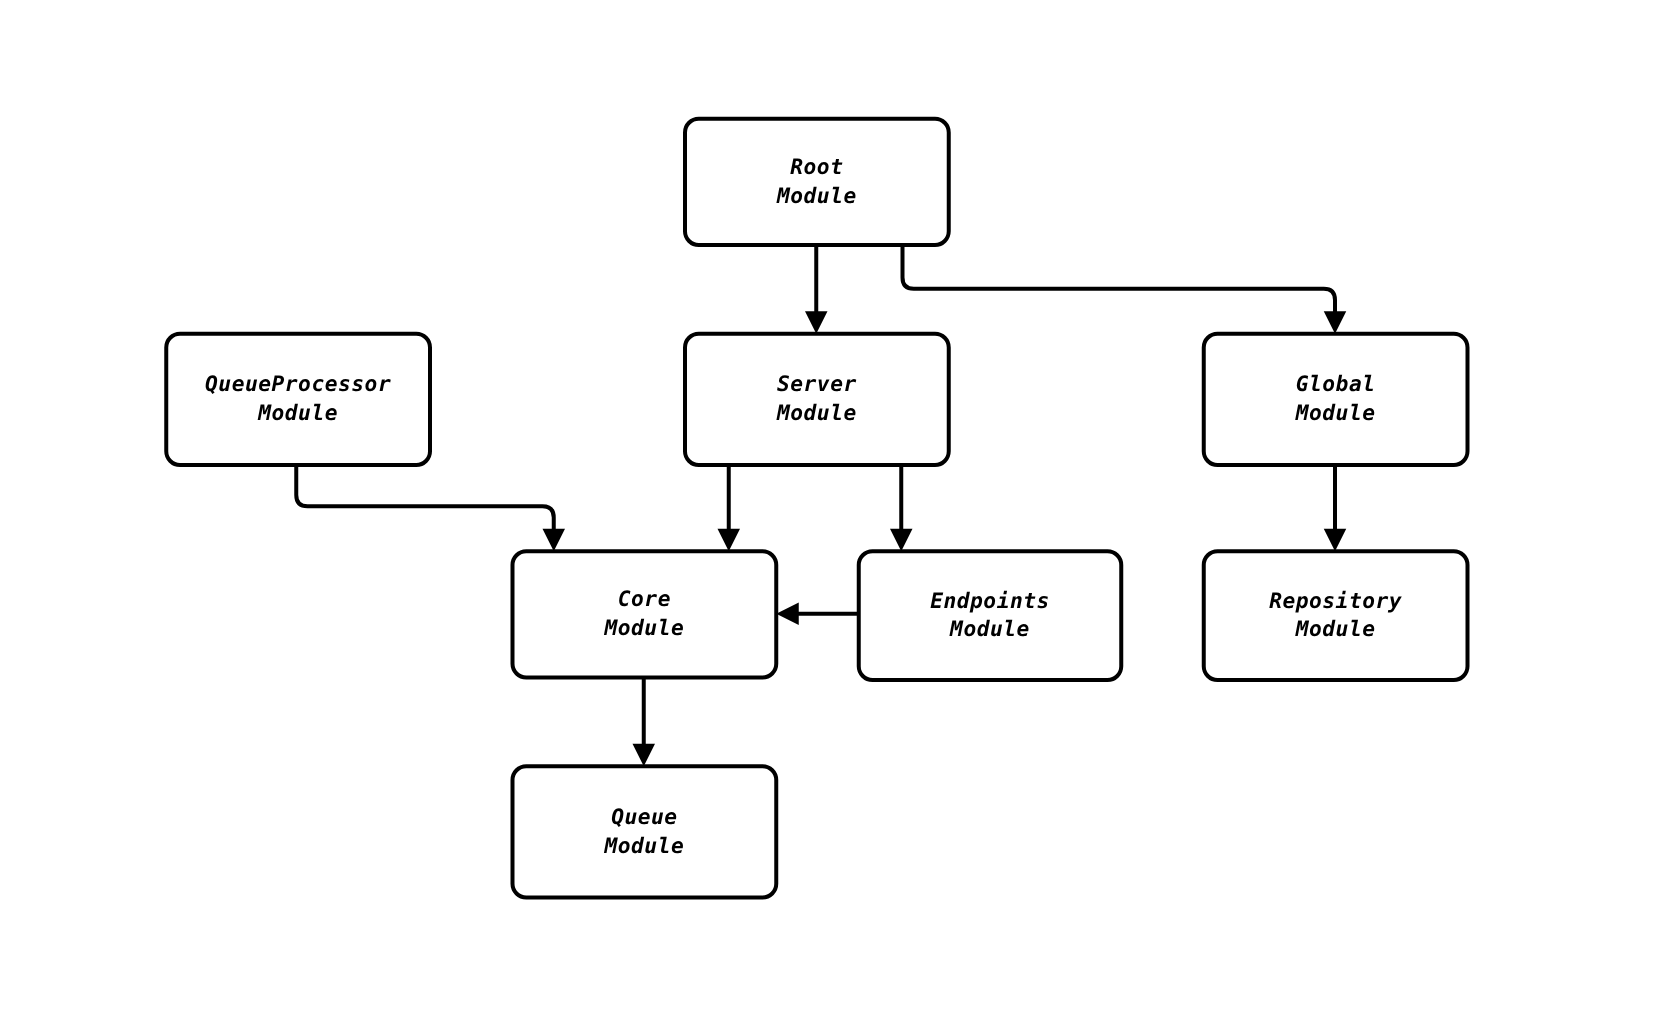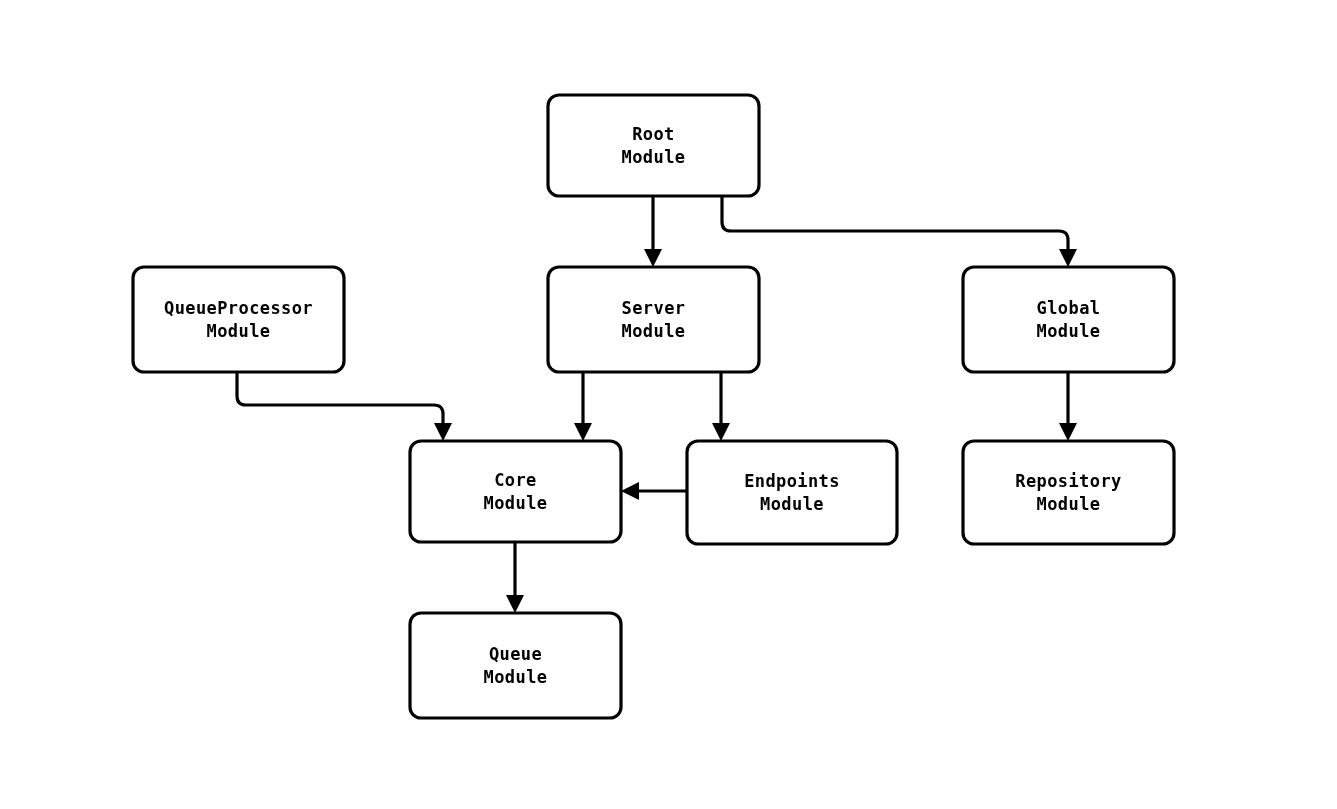--- a/index.html
+++ b/index.html
@@ -12,20 +12,21 @@
     width: 1337px;
     height: 809px;
     font-family: "DejaVu Sans Mono", "Liberation Mono", monospace;
     overflow: hidden;
   }
   #diagram-root {
     position: relative;
     width: 1337px;
     height: 809px;
     background: #ffffff;
+    font-style: italic;
   }
   svg#diagram-svg {
     display: block;
     width: 1337px;
     height: 809px;
   }
   .node-box {
     fill: #ffffff;
     stroke: #000000;
     stroke-width: 3.2;

